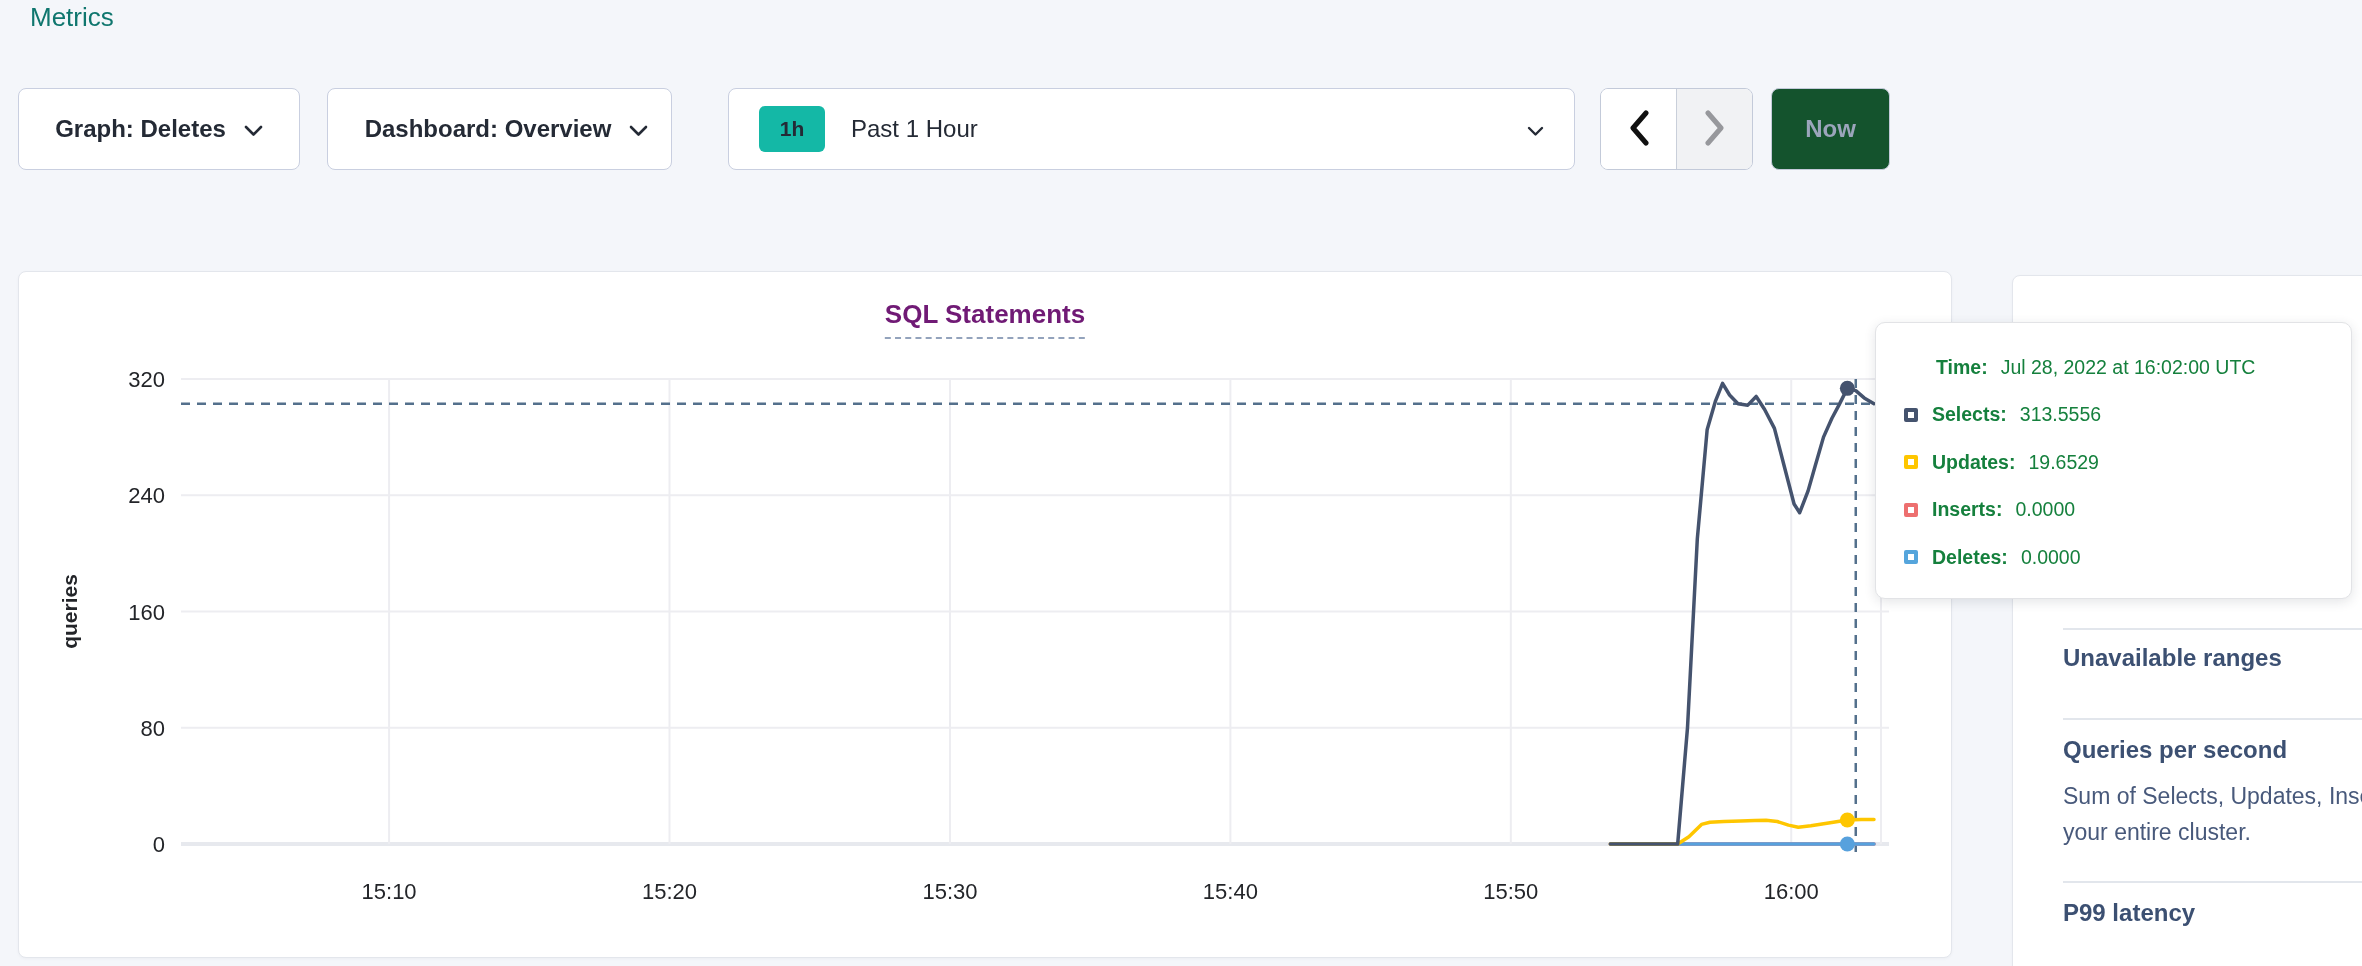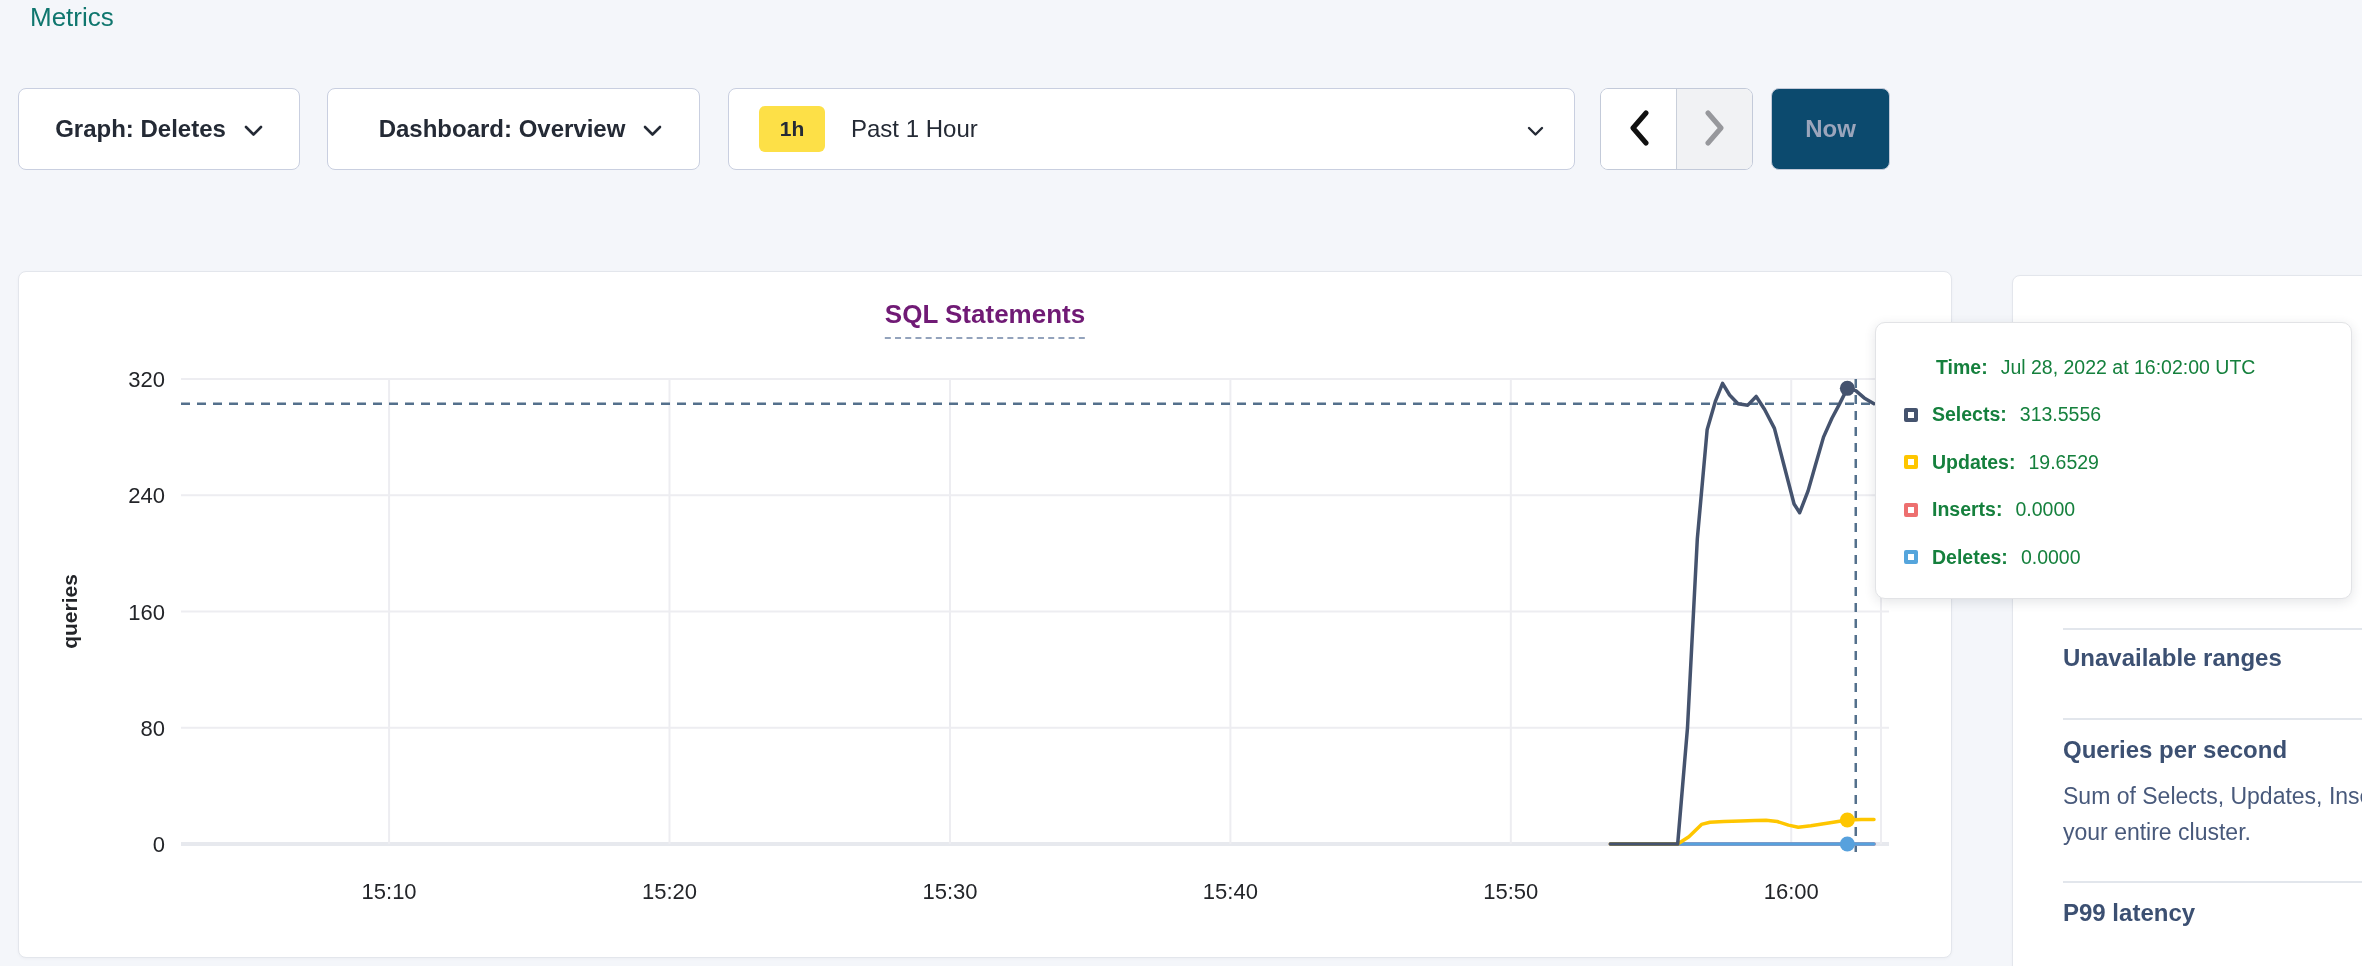--- a/index.html
+++ b/index.html
@@ -16,38 +16,38 @@
   }
   
   .btn {
     position: absolute; top: 88px; height: 82px;
     background: #fff; border: 1.5px solid #c9cfe0; border-radius: 8px;
     display: flex; align-items: center; justify-content: center;
     font-size: 24px; font-weight: 700; color: #242a35; cursor: pointer;
   }
   .chev { margin-left: 18px; display: inline-block; }
   .dd-graph { left: 18px; width: 282px; }
-  .dd-dashboard { left: 327px; width: 373px; padding-left: 14px; }
+  .dd-dashboard { left: 327px; width: 345px; padding-left: 14px; }
   .time-selector { left: 728px; width: 847px; justify-content: flex-start; padding: 0 30px; font-weight: 400; }
   .time-badge {
-    background: #fde047; border-radius: 6px; width: 66px; height: 46px;
+    background: #14b8a6; border-radius: 6px; width: 66px; height: 46px;
     display: flex; align-items: center; justify-content: center;
     font-size: 21px; font-weight: 700; color: #242a35; margin-right: 26px;
   }
   .time-label { font-size: 24px; color: #242a35; flex: 1; text-align: left; }
   .arrow-group {
     position: absolute; left: 1600px; top: 88px; width: 153px; height: 82px;
     border: 1.5px solid #c3cad9; border-radius: 8px; background: #fff;
     display: flex; overflow: hidden;
   }
   .arrow-half { flex: 1; display: flex; align-items: center; justify-content: center; cursor: pointer; background: #fff; border: none; }
   .arrow-half.next { background: #f1f2f4; border-left: 1.5px solid #c9cfda; cursor: default; }
   .now-btn {
     position: absolute; left: 1771px; top: 88px; width: 119px; height: 82px;
-    background: #0c4a6e; border: 1.5px solid #c3cad9; border-radius: 8px;
+    background: #14532d; border: 1.5px solid #c3cad9; border-radius: 8px;
     font-family: "Liberation Sans", sans-serif;
     font-size: 24px; font-weight: 700; color: #9ba5bb; cursor: default;
   }
   
   .card {
     position: absolute; background: #fff;
     border: 1.5px solid #e3e6ec; border-radius: 8px;
     box-shadow: 0 1px 3px rgba(40,50,70,.04);
   }
   .chart-card { left: 18px; top: 271px; width: 1934px; height: 687px; }

